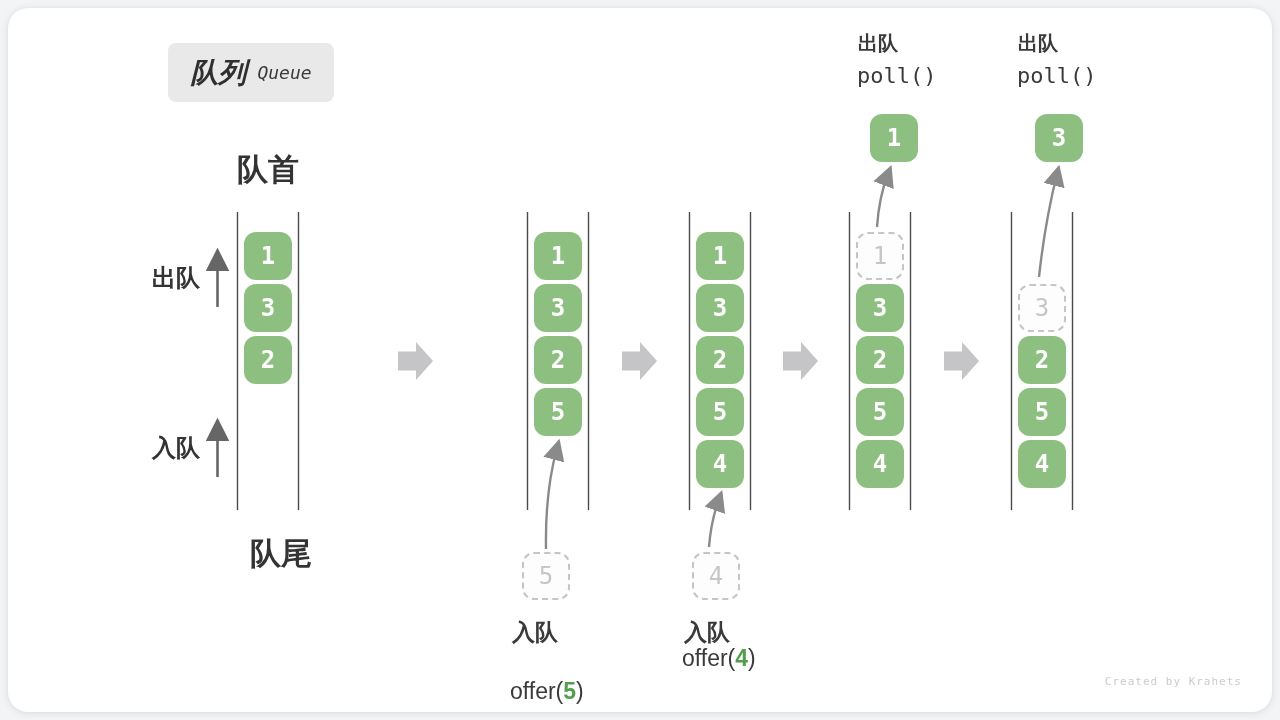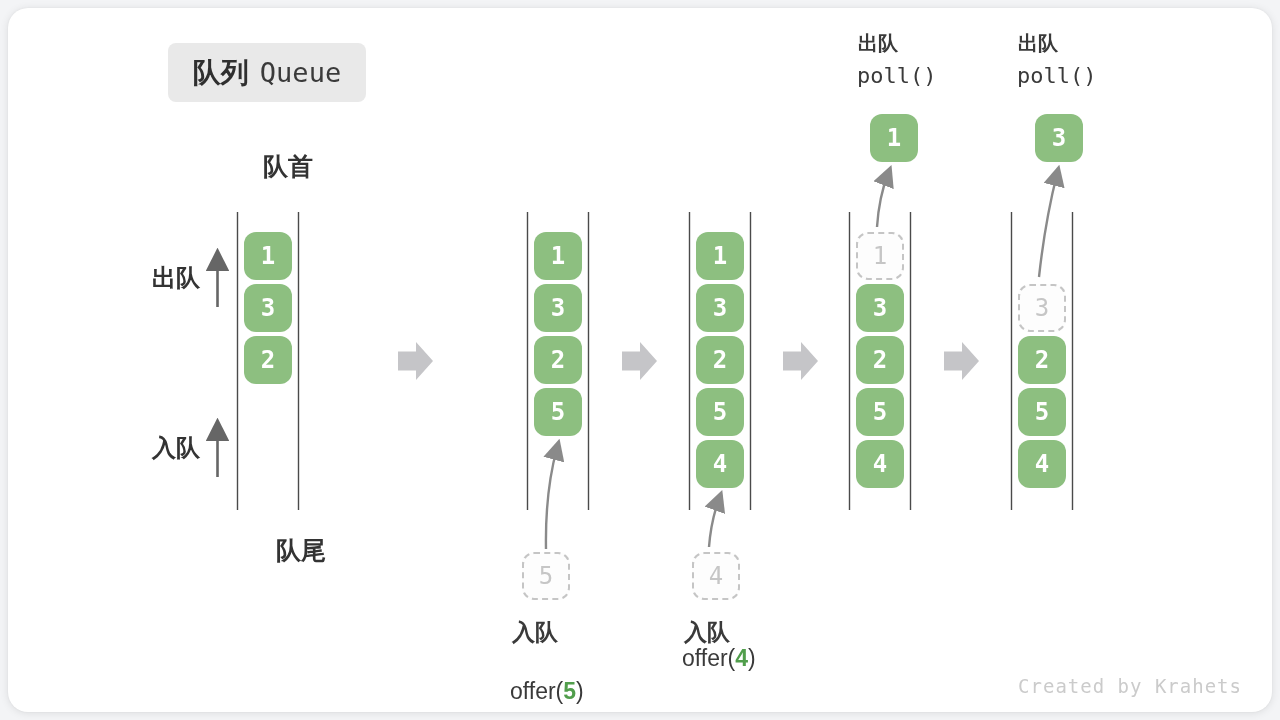--- a/index.html
+++ b/index.html
@@ -1,37 +1,37 @@
 <!DOCTYPE html>
 <html style="--cell_green: #8dbf80; --code_green: #519e4c; --block_arrow: #c5c5c8; --column_line: #4a4a4a; --curve_arrow: #8a8a8a; --label_arrow: #666666; --dash_border: #c5c5c5; --dash_text: #c6c6c6;"><head>
 <meta charset="utf-8">
 <style>
   html,body{margin:0;padding:0;width:1280px;height:720px;overflow:hidden;
     background:#f3f4f6;font-family:"Liberation Sans",sans-serif;}
   .card{position:absolute;left:8px;top:8px;right:8px;bottom:8px;background:#fff;
     border-radius:20px;box-shadow:0 1px 8px rgba(0,0,0,.10),0 0 2px rgba(0,0,0,.05);}
   .stage{position:absolute;left:0;top:0;width:1280px;height:720px;}
   svg.layer{position:absolute;left:0;top:0;}
-  .badge{position:absolute;left:168px;top:43px;width:198px;height:59px;background:#e9e9e9;
-    border-radius:8px;display:flex;align-items:center;justify-content:center;gap:11px;}
+  .badge{position:absolute;left:168px;top:43px;width:166px;height:59px;background:#e9e9e9;
+    border-radius:8px;display:flex;align-items:center;justify-content:center;gap:11px;font-style:italic;}
   .badge .zh{font-size:28px;font-weight:700;color:#2f2f2f;}
-  .badge .en{font-family:"DejaVu Sans Mono",monospace;font-size:27px;color:#3a3a3a;}
+  .badge .en{font-family:"DejaVu Sans Mono",monospace;font-size:18px;color:#3a3a3a;}
   .side-label{position:absolute;font-size:24px;font-weight:700;color:#333;line-height:1.1;}
-  .col-cap{position:absolute;width:62px;text-align:center;font-size:25px;font-weight:700;color:#333;line-height:1.1;margin-left:20px;}
+  .col-cap{position:absolute;width:62px;text-align:center;font-size:31px;font-weight:700;color:#333;line-height:1.1;}
   .cell{position:absolute;width:48px;height:48px;border-radius:12px;background:var(--cell_green);
     color:#fff;font:700 24px "DejaVu Sans Mono",monospace;display:flex;align-items:center;
     justify-content:center;box-sizing:border-box;}
   .cell.dashed{background:#fdfdfd;border:2px dashed var(--dash_border);color:var(--dash_text);font-weight:500;}
   .op-zh{position:absolute;font-size:20px;font-weight:600;color:#3a3a3a;line-height:1.1;}
   .op-code{position:absolute;font-family:"DejaVu Sans Mono",monospace;font-size:22px;color:#3a3a3a;line-height:1.1;}
   .cap-zh{position:absolute;font-size:23px;font-weight:600;color:#3a3a3a;line-height:1.1;}
   .cap-code{position:absolute;font-family:Liberation Sans, sans-serif;font-size:23px;color:#3a3a3a;line-height:1.1;margin-top:24px;}
   .cap-code .arg{color:var(--code_green);font-weight:700;}
   .watermark{position:absolute;right:38px;top:675px;font-family:"DejaVu Sans Mono",monospace;
-    font-size:19px;color:#cbcbcb;letter-spacing:1px;}
+    font-size:11px;color:#cbcbcb;letter-spacing:1px;}
 </style>
 </head>
 <body>
 
 <div class="card"></div>
 
 <div class="stage">
 
   <svg class="layer" width="1280" height="720">
     <defs>

